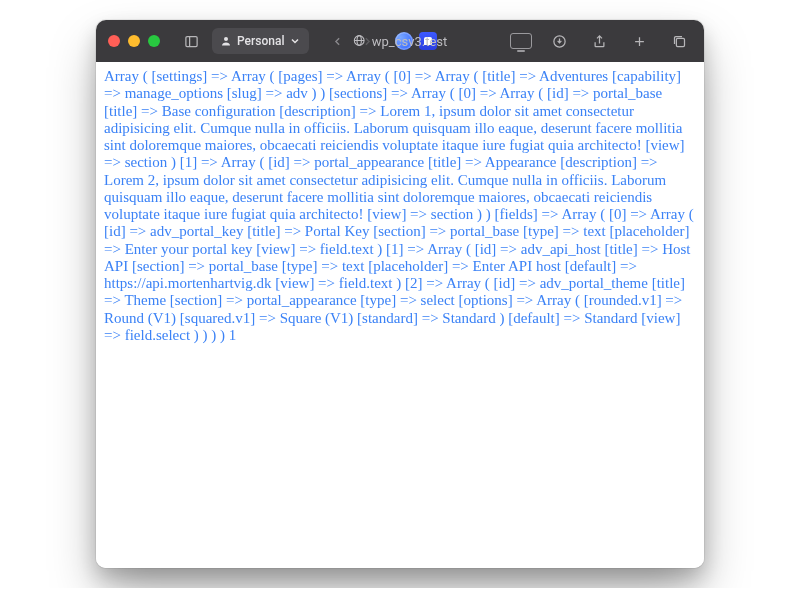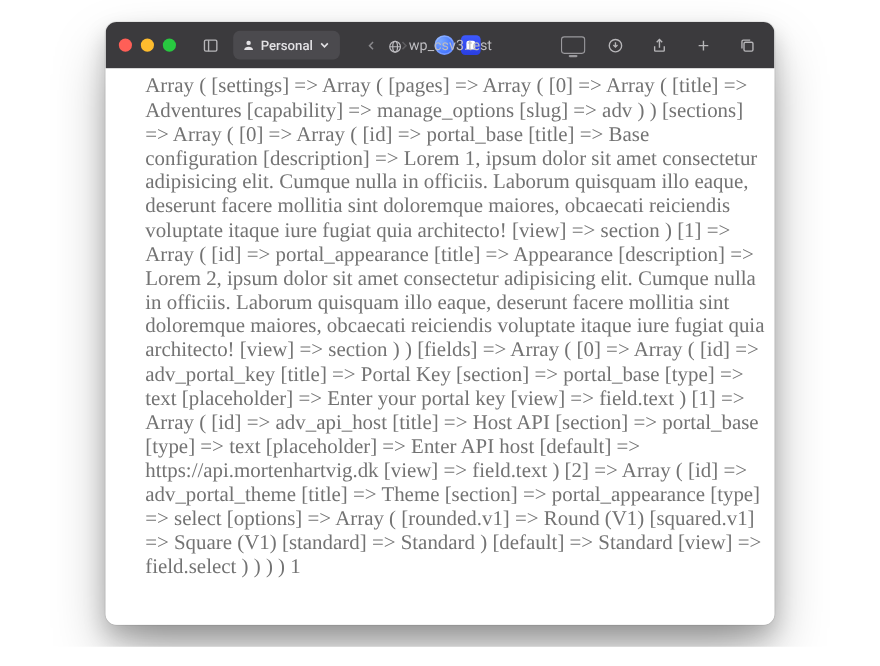--- a/index.html
+++ b/index.html
@@ -94,21 +94,21 @@
     }
     .fav2::after{
       content:""; width:8px;height:8px;border-radius:2px 2px 0 0;
       background:#fff;
     }
 
     .center {
       position: absolute;
       left: 50%;
       transform: translateX(-50%);
-      display:flex; align-items:flex-end; gap:6px;
+      display:flex; align-items:flex-start; gap:6px;
       color:#bdbcc0; font-size:13px;
     }
     .center svg{width:13px;height:13px;}
 
     .right { margin-left:auto; display:flex; align-items:center; gap:14px; }
     .right-device {
       width:22px;height:16px;border:1.5px solid #9a999d;border-radius:3px;
       position:relative;
     }
     .right-device::after{
@@ -117,25 +117,24 @@
     }
 
     .content {
       flex:1;
       background:#fff;
       padding: 6px 8px 10px 8px;
       overflow:hidden;
     }
     .dump {
       font-family: "Times New Roman", Times, serif;
-      font-size: 19px;
+      font-size: 15px;
       line-height: 1.15;
-      color:#737373;
+      color:#3b82f6;
       word-break: break-word;
-      margin-left: 28px;
     }
   </style>
 </head>
 <body>
 
 <div class="window">
   <div class="titlebar">
 
     <div class="traffic">
       <span class="r"></span>

